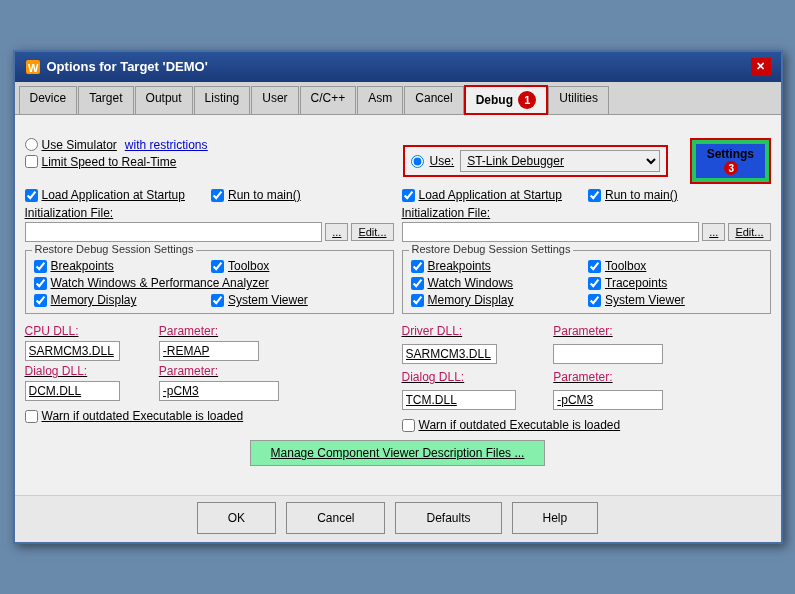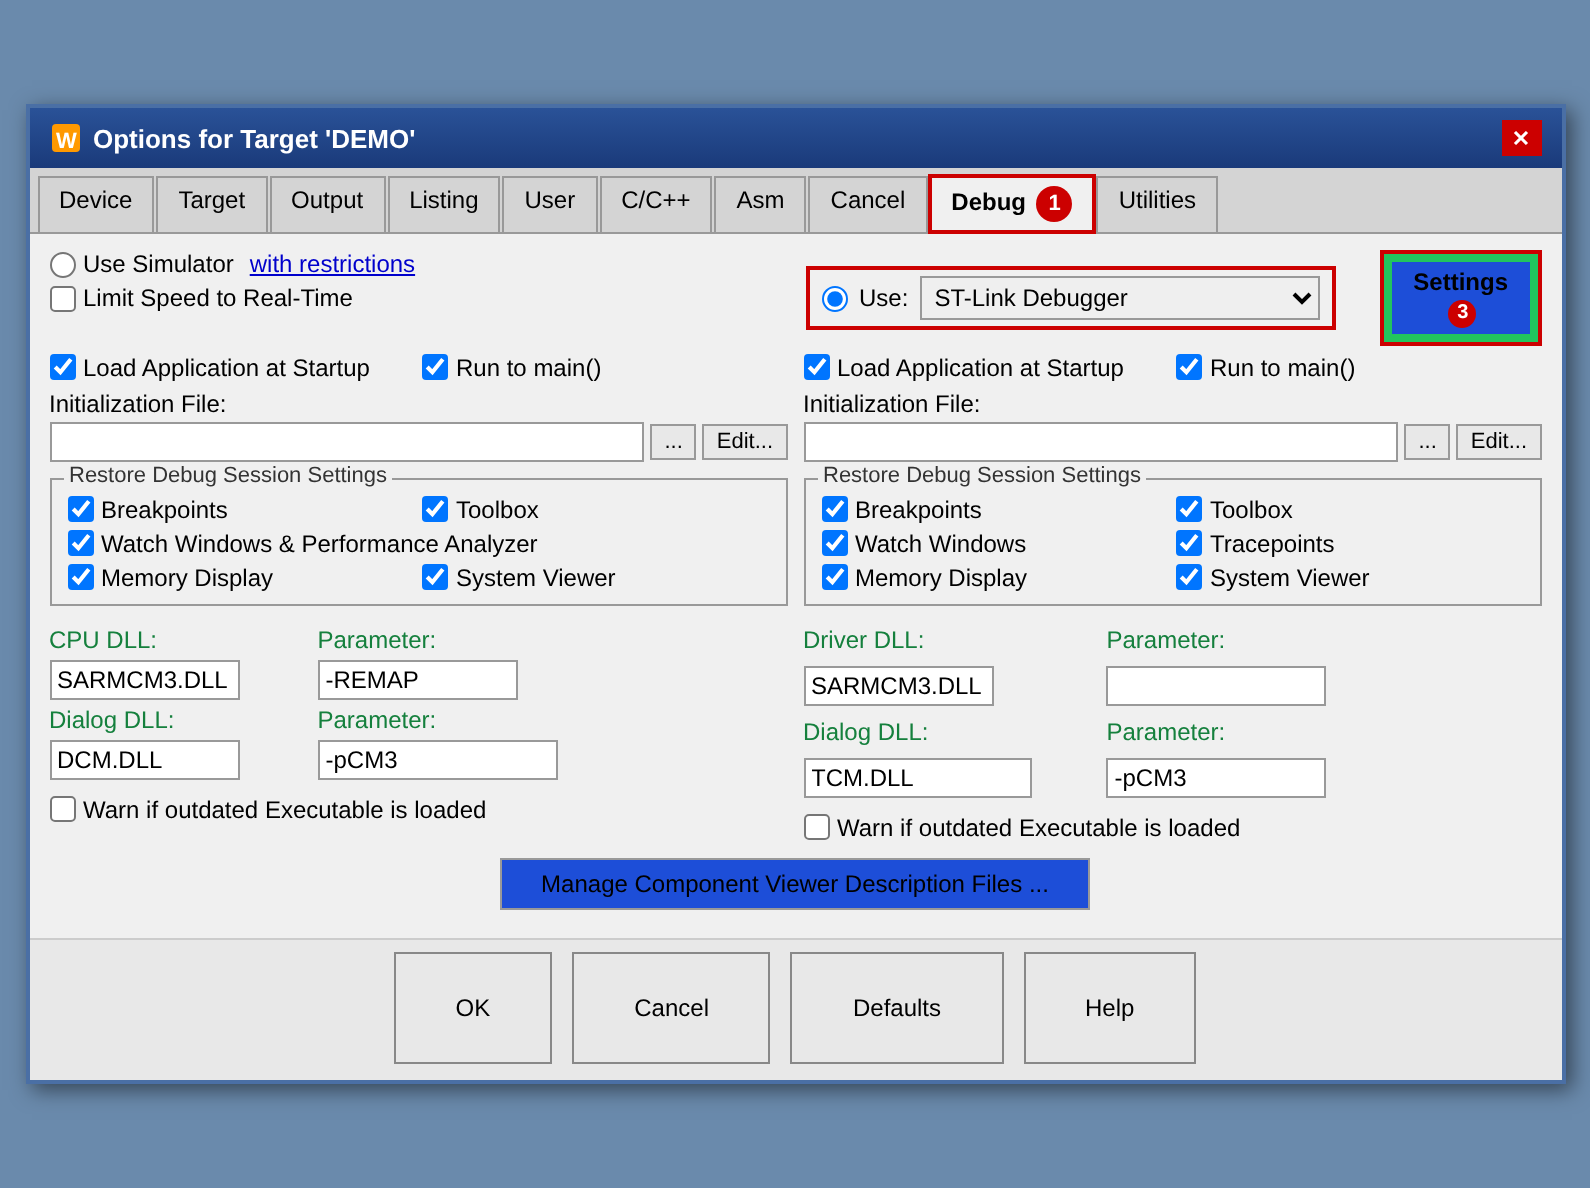--- a/index.html
+++ b/index.html
@@ -71,22 +71,23 @@
       margin-right: 1px;
     }
     .tab.active {
       background: #f0f0f0;
       border-bottom: 1px solid #f0f0f0;
       font-weight: bold;
       outline: 2px solid #cc0000;
       outline-offset: -1px;
     }
     .content {
-      padding: 8px 10px;
+      padding: 23px 10px;
       background: #f0f0f0;
+      text-decoration: underline;
     }
     .radio-row {
       display: flex;
       align-items: center;
       gap: 4px;
     }
     .simulator-link {
       color: #0000cc;
       text-decoration: underline;
       margin-left: 4px;
@@ -185,51 +186,51 @@
     }
     .dll-input {
       height: 20px;
       border: 1px solid #999;
       background: white;
       font-size: 12px;
       padding: 1px 3px;
     }
     .dll-label {
       font-size: 12px;
-      color: #15803d;
+      color: #be185d;
       white-space: nowrap;
     }
     .warn-row {
       display: flex;
       align-items: center;
       gap: 4px;
       margin-top: 4px;
     }
     .manage-btn-row {
       display: flex;
       justify-content: center;
       margin: 8px 0 6px 0;
     }
     .manage-btn {
       padding: 5px 20px;
-      background: #1d4ed8;
+      background: #86efac;
       border: 1px solid #999;
       cursor: pointer;
       font-size: 12px;
     }
     .bottom-btns {
       display: flex;
       justify-content: center;
       gap: 10px;
       padding: 6px 10px 8px 10px;
       border-top: 1px solid #ccc;
       background: #e8e8e8;
     }
     .bottom-btn {
-      padding: 20px 30px;
+      padding: 8px 30px;
       background: #e8e8e8;
       border: 1px solid #888;
       cursor: pointer;
       font-size: 12px;
     }
     .circle-badge {
       display: inline-flex;
       align-items: center;
       justify-content: center;
       width: 18px;

